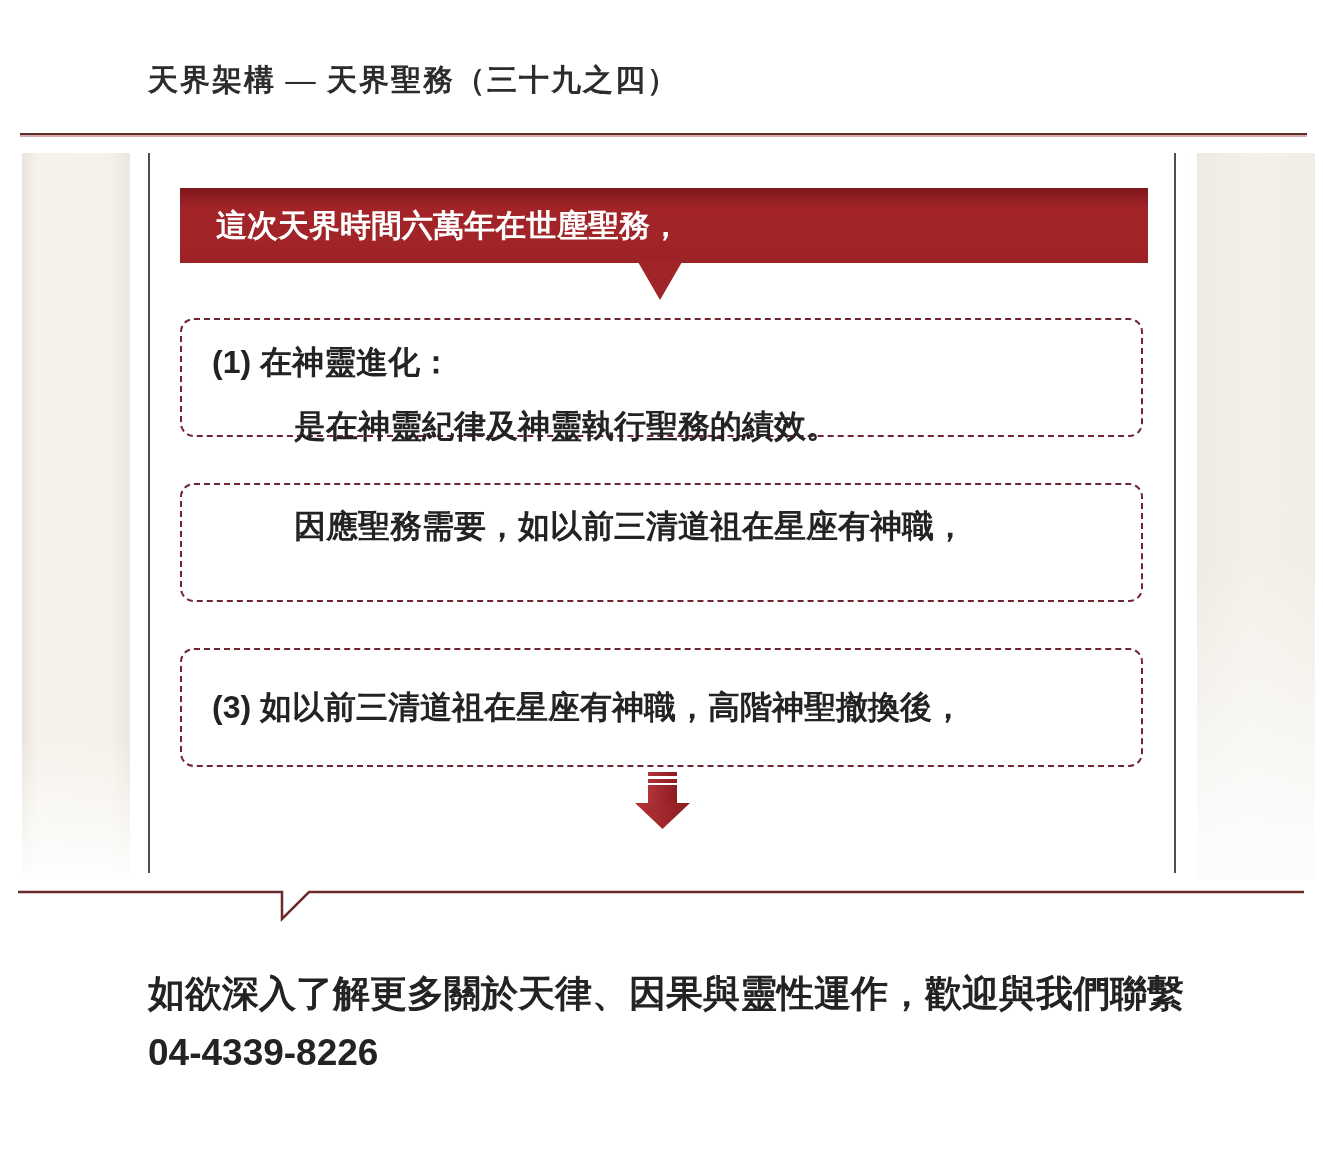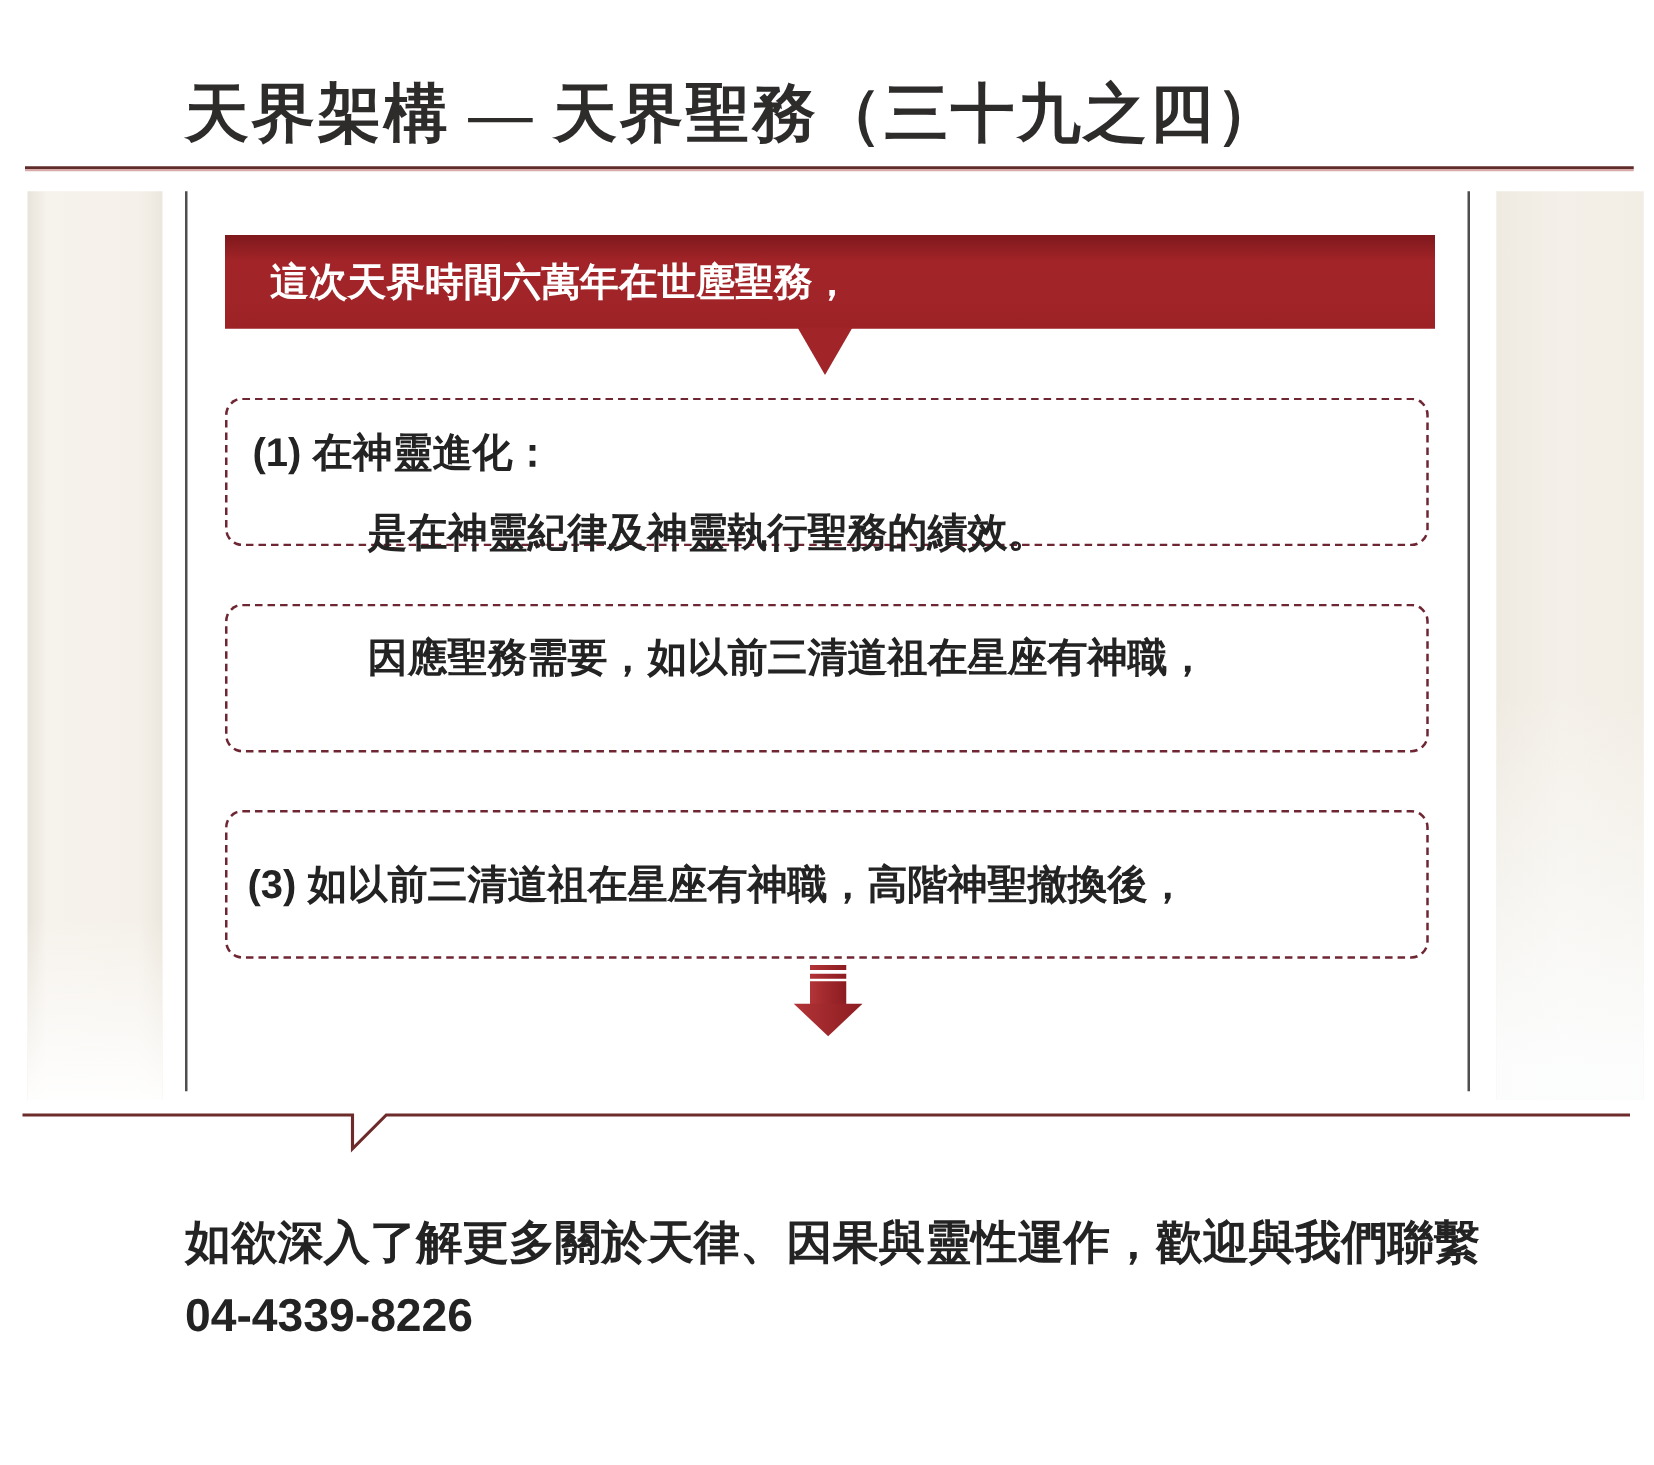--- a/index.html
+++ b/index.html
@@ -7,21 +7,21 @@
     position:relative;
     width:1323px;height:1172px;
     background:#ffffff;
     overflow:hidden;
     font-family:"Liberation Sans",sans-serif;
   }
   
   .title{
     position:absolute;left:148px;top:62px;margin:0;
     font-family:"Liberation Serif","DejaVu Serif",serif;
-    font-weight:700;font-size:51px;line-height:1.2;
+    font-weight:700;font-size:30px;line-height:1.2;
     color:#2e2b2b;letter-spacing:2px;white-space:nowrap;
   }
   .title-rule{
     position:absolute;left:20px;top:133px;width:1287px;height:4px;
     background:linear-gradient(to bottom,
       var(--divider-red,#5f2c2c) 0%,var(--divider-red,#5f2c2c) 58%,
       var(--title-underline-pink,#d9aaaa) 58%,var(--title-underline-pink,#d9aaaa) 100%);
   }
   
   .strip{position:absolute;top:153px;height:727px;}
@@ -61,23 +61,23 @@
   
   .dashed-box{
     position:absolute;left:180px;width:959px;height:115px;
     border:2px dashed var(--dashed-border,#6f2633);
     border-radius:14px;background:#ffffff;
     color:var(--text-color,#232323);font-weight:700;font-size:32px;
   }
   .box1{top:318px;}
   .box2{top:483px;}
   .box3{top:648px;display:flex;align-items:center;}
-  .box-line1{margin:21px 0 0 20px;white-space:nowrap;}
+  .box-line1{margin:21px 0 0 30px;white-space:nowrap;}
   .box-line2{margin:20px 0 0 112px;white-space:nowrap;}
-  .box3 .box-line1{margin:0 0 0 16px;}
+  .box3 .box-line1{margin:0 0 0 30px;}
   
   .down-arrow{position:absolute;left:634px;top:772px;}
   .bottom-divider{position:absolute;left:0;top:889px;}
   
   .footer{
     position:absolute;left:148px;top:964px;
     color:var(--text-color,#232323);font-weight:700;font-size:37px;
   }
   .footer-line{line-height:59px;white-space:nowrap;}
 </style>

